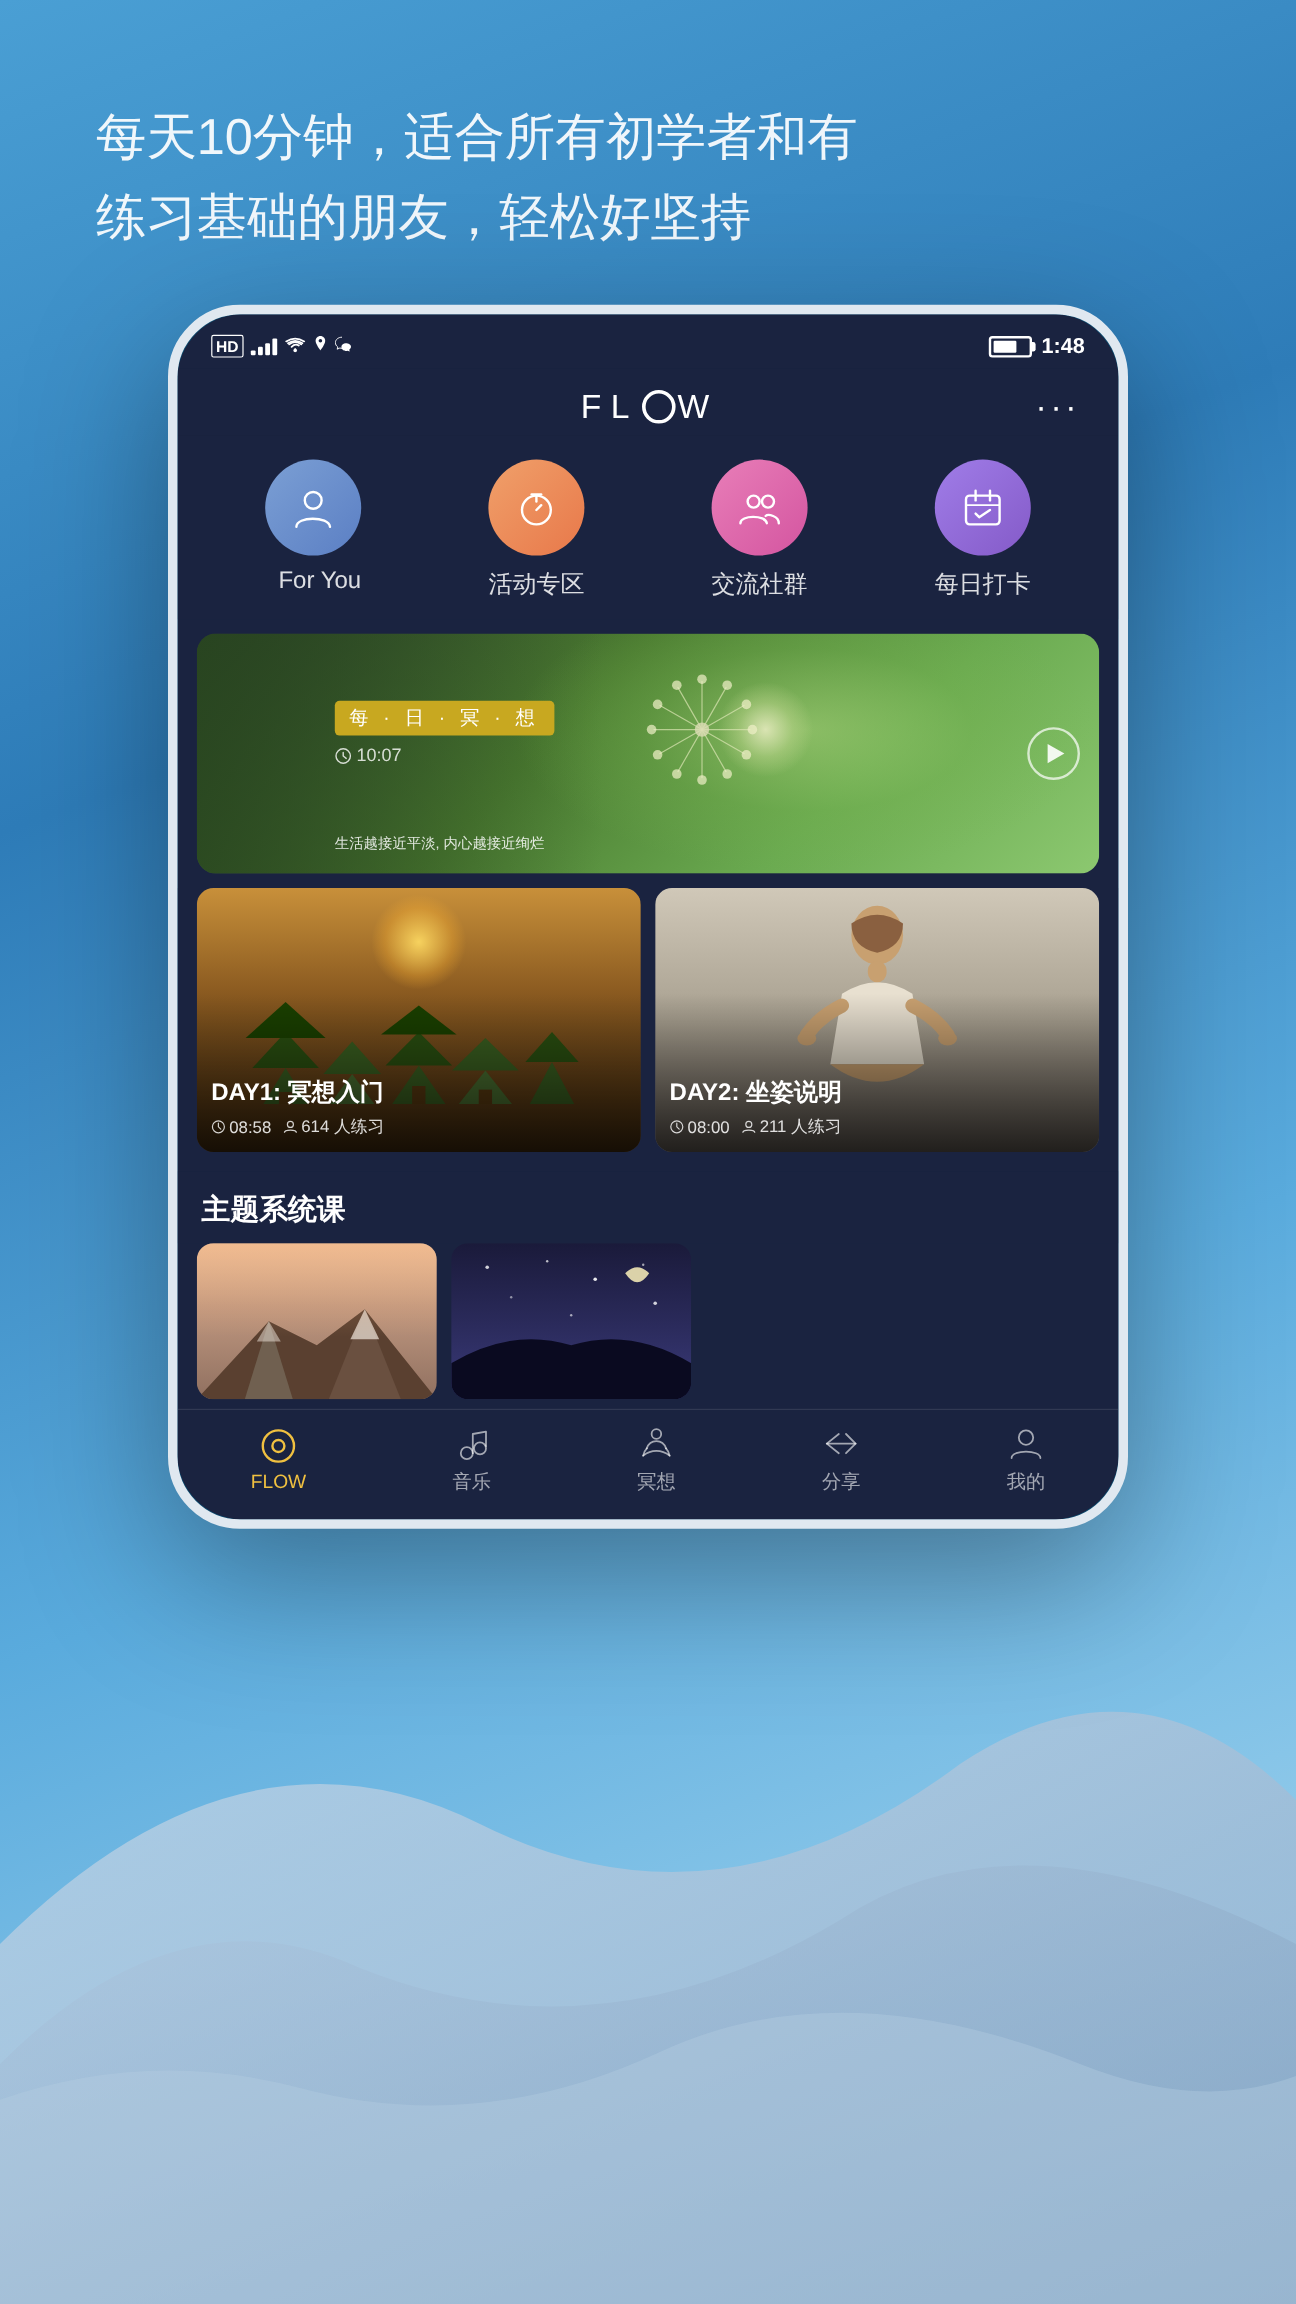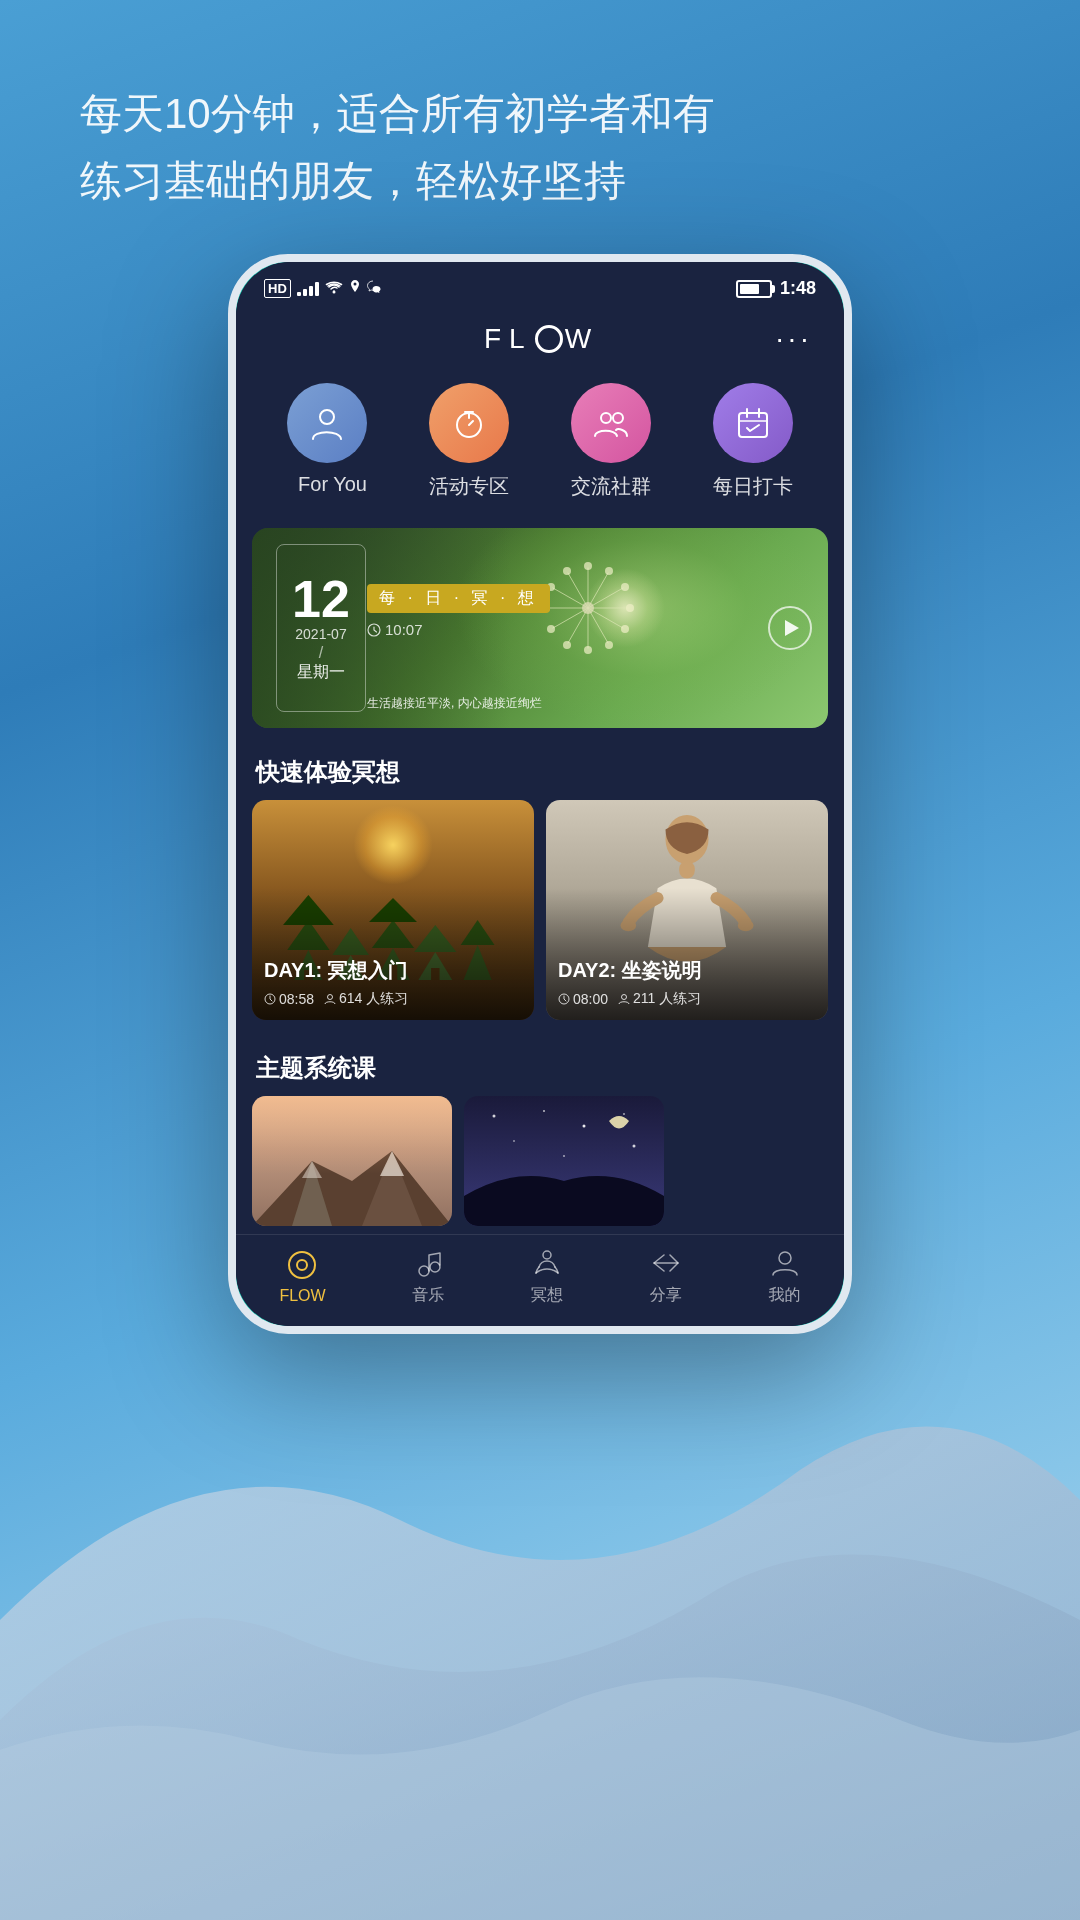--- a/index.html
+++ b/index.html
@@ -40,23 +40,23 @@
       font-size: 42px;
       color: rgba(255,255,255,0.92);
       line-height: 1.6;
       font-weight: 400;
     }
 
     
     .phone-mockup {
       position: relative;
       z-index: 3;
-      width: 624px;
+      width: 800px;
       margin: 0 auto;
-      background: #14b8a6;
+      background: #0c4a6e;
       border-radius: 60px;
       box-shadow: 0 40px 120px rgba(0,0,0,0.35);
       overflow: hidden;
       border: 8px solid #e0e8f0;
     }
 
     
     .phone-screen {
       background: #1a2340;
       border-radius: 54px;
@@ -596,45 +596,38 @@
             <circle cx="-21" cy="37" r="4" fill="rgba(240,240,200,0.7)" stroke="none"></circle>
             <circle cx="-37" cy="21" r="4" fill="rgba(240,240,200,0.7)" stroke="none"></circle>
             <circle cx="-42" cy="0" r="4" fill="rgba(240,240,200,0.7)" stroke="none"></circle>
             <circle cx="-37" cy="-21" r="4" fill="rgba(240,240,200,0.7)" stroke="none"></circle>
             <circle cx="-21" cy="-37" r="4" fill="rgba(240,240,200,0.7)" stroke="none"></circle>
             <circle cx="0" cy="0" r="6" fill="rgba(220,220,180,0.8)" stroke="none"></circle>
           </g>
         </svg>
       </div>
 
-      <div class="date-box">
-        <div class="date-day">12</div>
-        <div class="date-year">2021-07</div>
-        <div class="date-divider">/</div>
-        <div class="date-weekday">星期一</div>
-      </div>
 
       <div class="banner-content">
         <div class="banner-tag">每 · 日 · 冥 · 想</div>
         <div class="banner-time">
           <svg width="14" height="14" viewBox="0 0 14 14" fill="none">
             <circle cx="7" cy="7" r="6" stroke="rgba(255,255,255,0.8)" stroke-width="1.2"></circle>
             <path d="M7,4 L7,7 L9.5,9" stroke="rgba(255,255,255,0.8)" stroke-width="1.2" stroke-linecap="round"></path>
           </svg>
           <span>10:07</span>
         </div>
       </div>
       <div class="banner-desc">生活越接近平淡, 内心越接近绚烂</div>
 
       <div class="play-btn">
         <div class="play-triangle"></div>
       </div>
     </div>
 
-    <div class="section-title">快速体验冥想</div>
     <div class="cards-row">
 
       <div class="meditation-card">
         <div class="card-bg-forest"></div>
 
         <div style="position:absolute;inset:0;overflow:hidden;">
           <div style="position:absolute;top:5px;left:50%;transform:translateX(-50%);width:80px;height:80px;background:radial-gradient(circle,rgba(255,220,100,0.9) 0%,rgba(255,180,50,0.3) 50%,transparent 70%);border-radius:50%;"></div>
 
           <svg style="position:absolute;bottom:40px;left:0;right:0;width:100%;height:120px;" viewBox="0 0 200 120" preserveAspectRatio="none">
             <polygon points="40,90 30,120 50,120" fill="#3a6020"></polygon>

